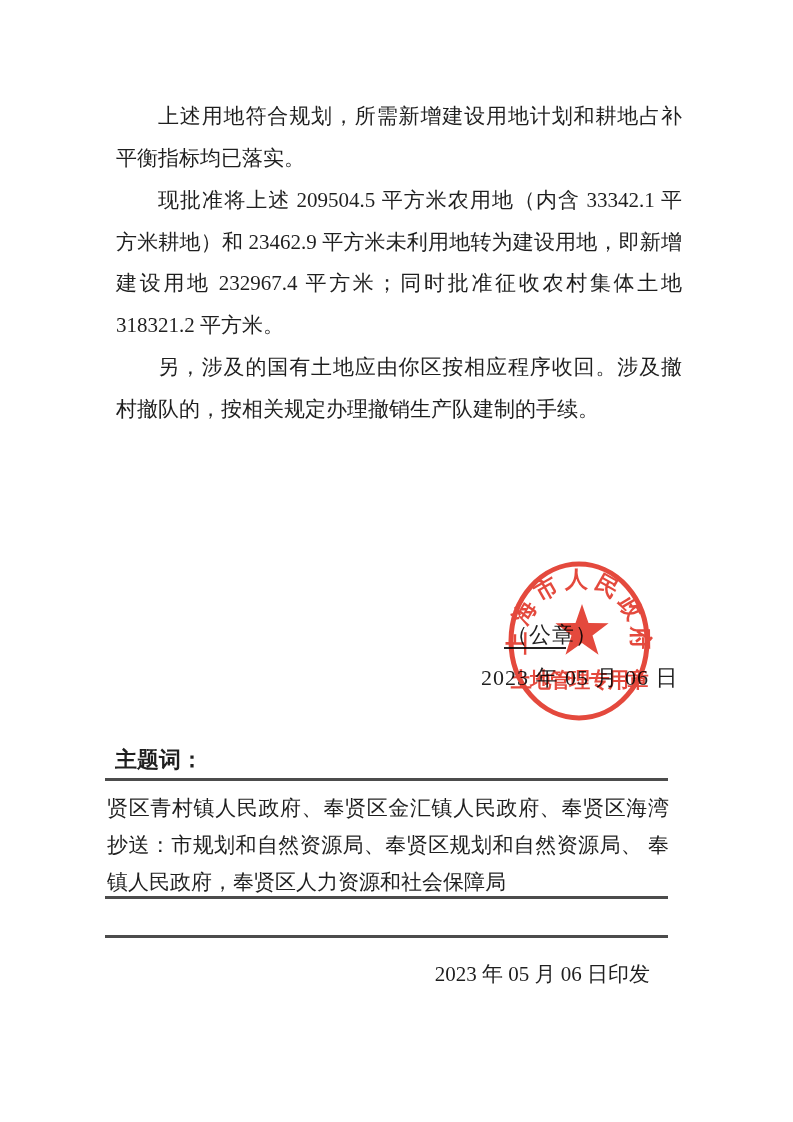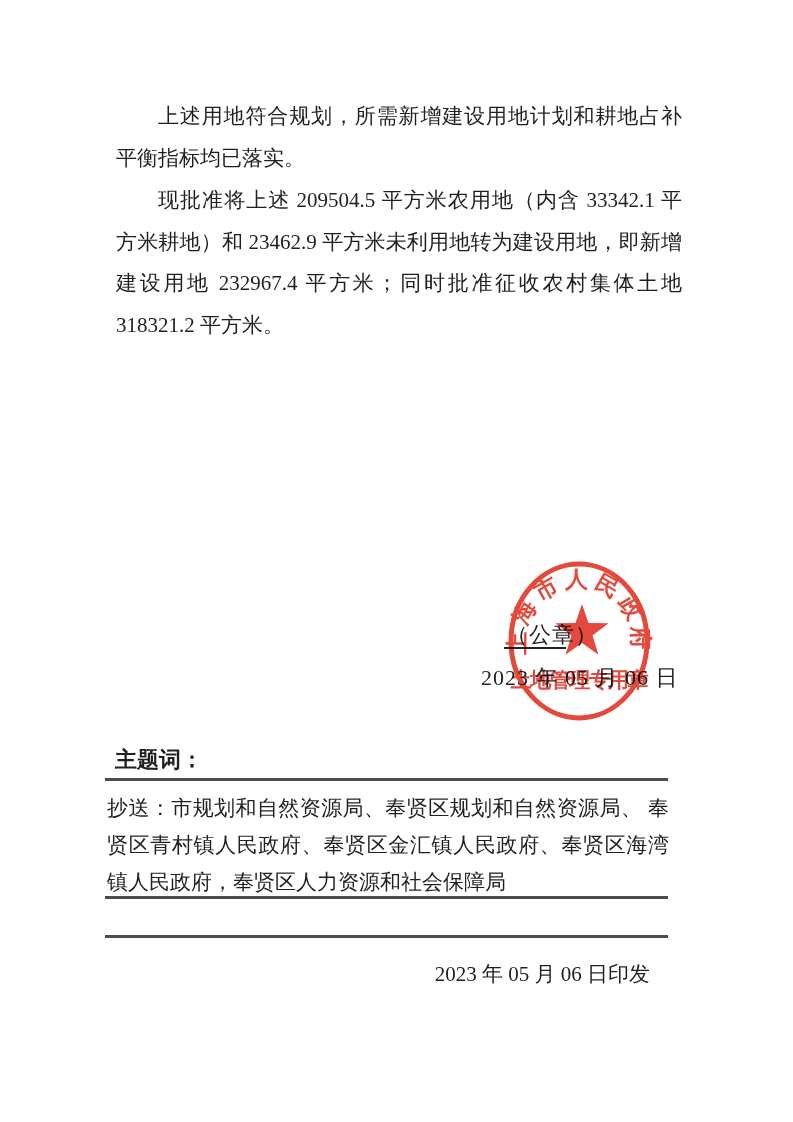--- a/index.html
+++ b/index.html
@@ -59,42 +59,43 @@
   }
 </style>
 </head>
 <body>
 
 <div class="page">
 
   <div class="body-text">
     <p>上述用地符合规划，所需新增建设用地计划和耕地占补平衡指标均已落实。</p>
     <p>现批准将上述 209504.5 平方米农用地（内含 33342.1 平方米耕地）和 23462.9 平方米未利用地转为建设用地，即新增建设用地 232967.4 平方米；同时批准征收农村集体土地 318321.2 平方米。</p>
+    <p>另，涉及的国有土地应由你区按相应程序收回。涉及撤村撤队的，按相关规定办理撤销生产队建制的手续。</p>
   </div>
 
   <div class="gongzhang">（公章）</div>
   <div class="gz-underline"></div>
   <div class="seal-date">2023 年 05 月 06 日</div>
 
   <svg class="seal" viewBox="0 0 150 170">
     <ellipse cx="75" cy="85" rx="68" ry="77" fill="none" stroke-width="5" stroke="#e23b2e"></ellipse>
     <polygon points="78,48 84.5,67.1 104.6,67.3 88.5,79.4 94.5,98.7 78,87 61.5,98.7 67.5,79.4 51.4,67.3 71.5,67.1" fill="#e23b2e"></polygon>
     <path id="seal-arc" d="M 22.8,99 A 54,54 0 1 1 127.2,99" fill="none"></path>
     <text font-size="23" font-weight="bold" letter-spacing="5" text-anchor="middle" fill="#e23b2e">
       <textPath href="#seal-arc" startOffset="50%">上海市人民政府</textPath>
     </text>
     <text x="75" y="131" font-size="21" font-weight="bold" letter-spacing="-1.5" text-anchor="middle" fill="#e23b2e">土地管理专用章</text>
   </svg>
 
   <div class="subject">主题词：</div>
   <div class="rule rule1"></div>
 
   <div class="cc">
+    <div class="just">贤区青村镇人民政府、奉贤区金汇镇人民政府、奉贤区海湾</div>
     <div class="just">抄送：市规划和自然资源局、奉贤区规划和自然资源局、 奉</div>
-    <div class="just">贤区青村镇人民政府、奉贤区金汇镇人民政府、奉贤区海湾</div>
     <div>镇人民政府，奉贤区人力资源和社会保障局</div>
   </div>
 
   <div class="rule rule2"></div>
   <div class="print-date">2023 年 05 月 06 日印发</div>
   <div class="rule rule3"></div>
 
 </div>
 
 </body></html>

